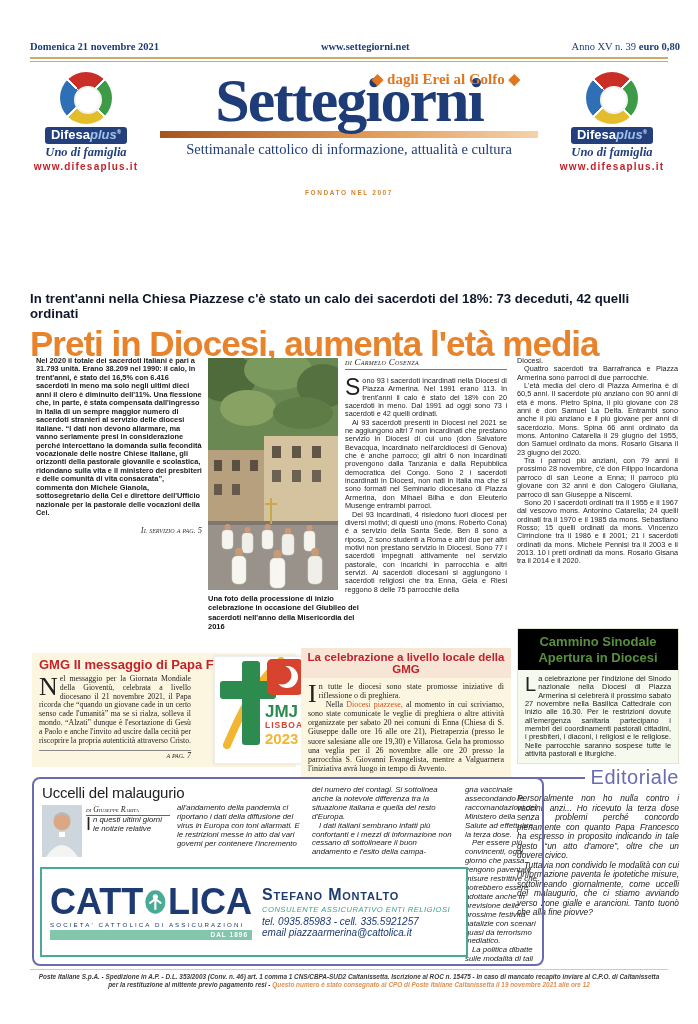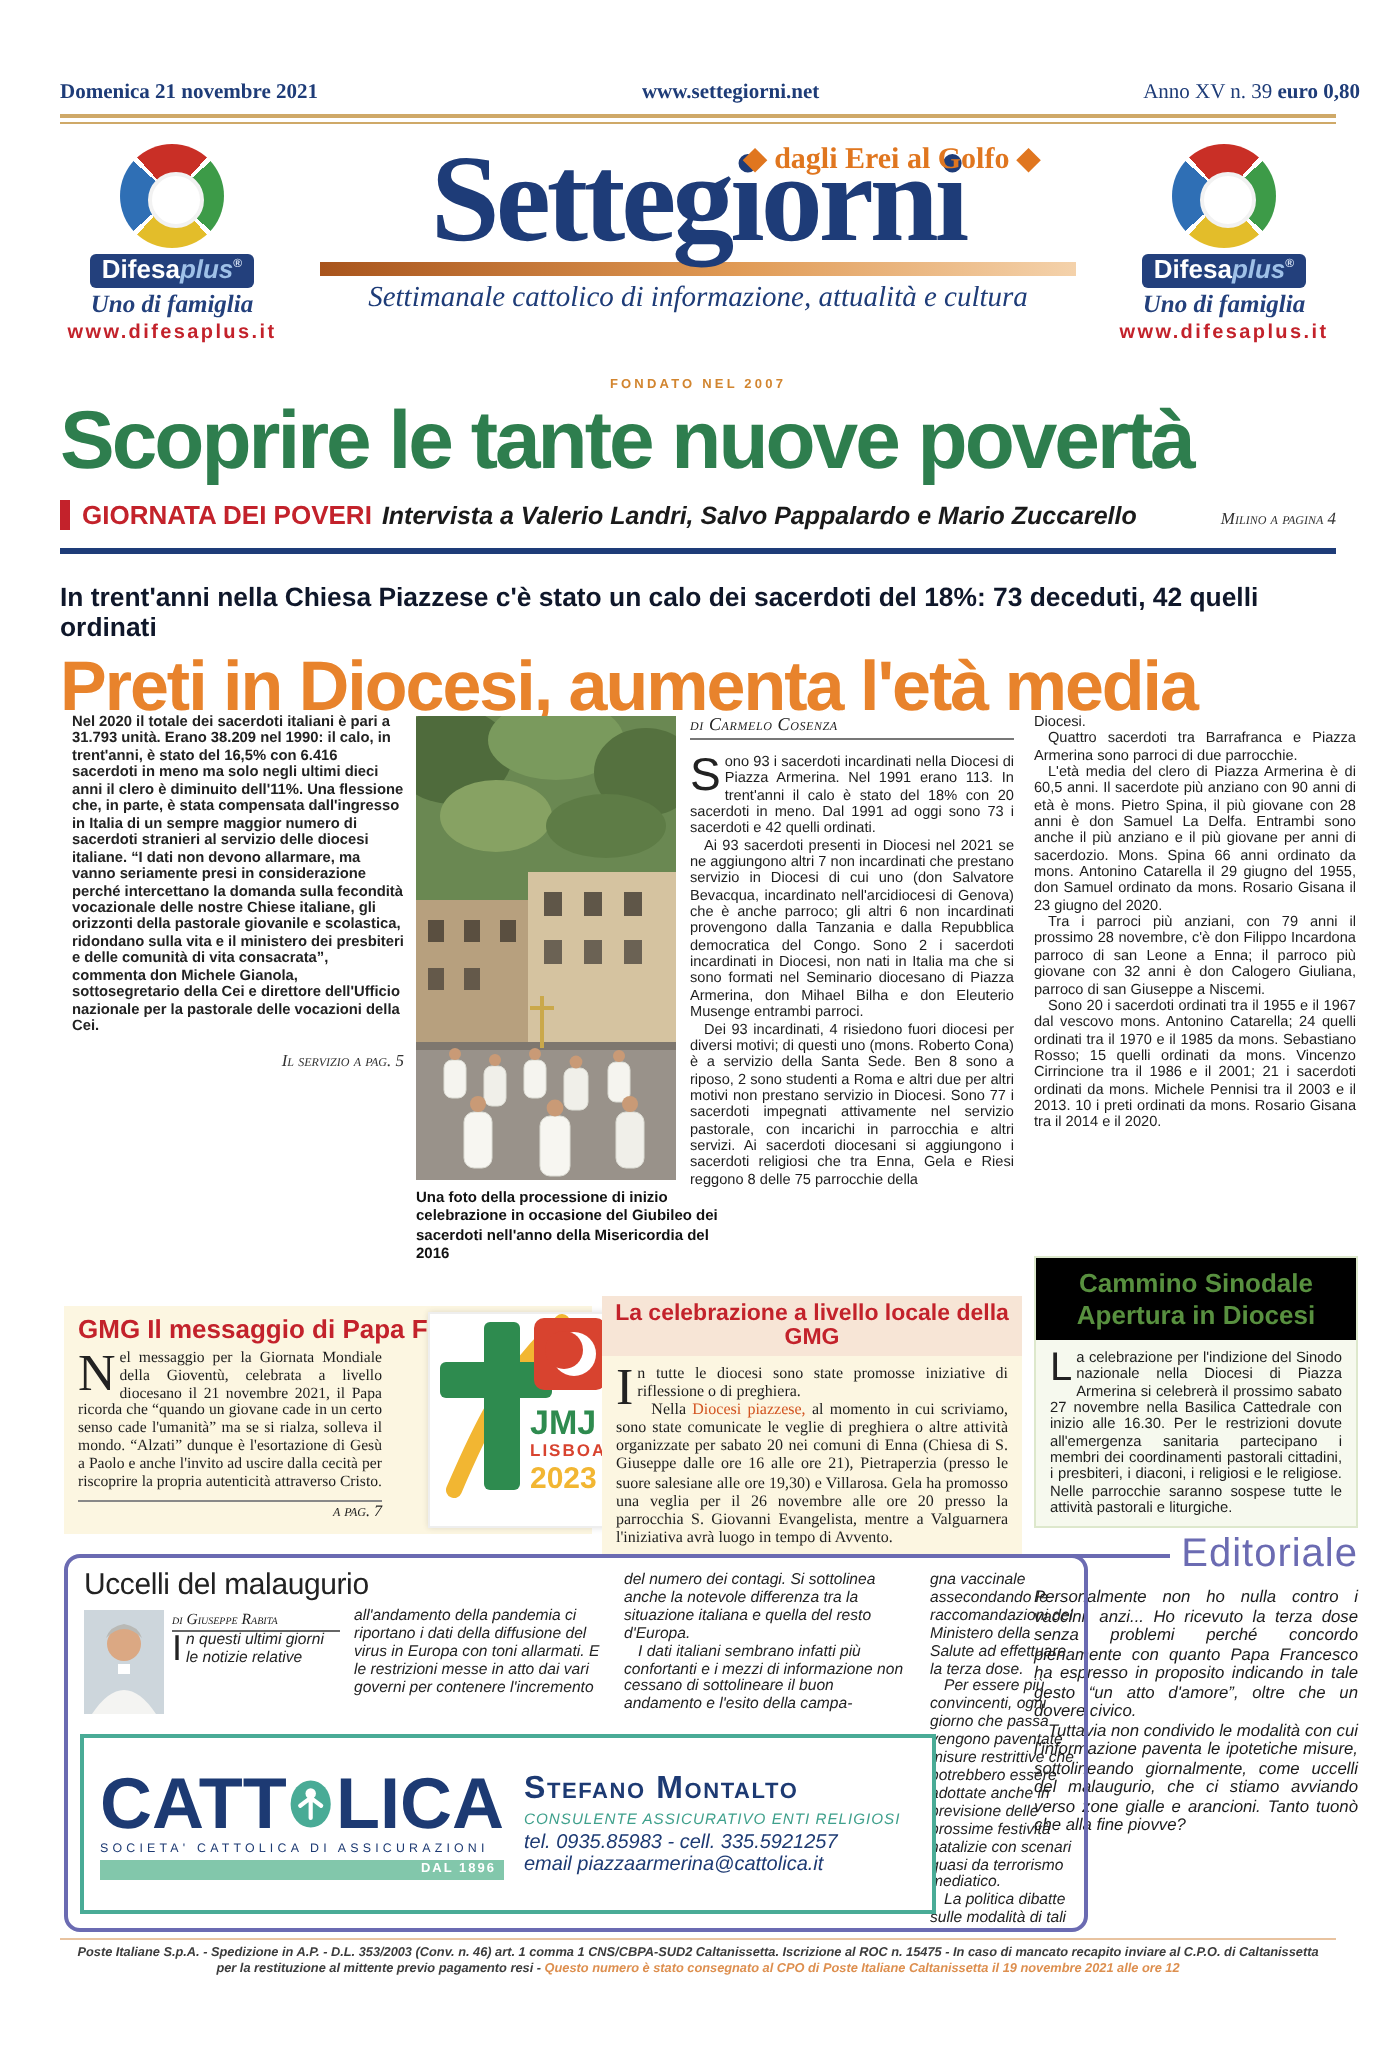--- a/index.html
+++ b/index.html
@@ -32,21 +32,21 @@
   .dp-script { font-family:"Liberation Serif", serif; font-style:italic; font-weight:bold;
     color:#23407c; font-size:12.5px; margin-top:1px; }
   .dp-url { color:#c3222b; font-weight:bold; font-size:10px; letter-spacing:1.2px; margin-top:1px; }
   .mast-center { flex:1; position:relative; padding:0 6px; }
   .mast-tagline { position:absolute; top:0; right:36px; color:#e0761f; font-family:"Liberation Serif", serif;
     font-weight:bold; font-size:15px; }
   .mast-title { text-align:center; font-family:"Liberation Serif", serif; font-weight:bold;
     color:#1e3c78; font-size:62px; line-height:60px; letter-spacing:-2px; }
   .mast-bar { height:7px; margin:1px 12px 3px;
     background:linear-gradient(to right, #a8541c, #e09a55 55%, #f4d2ab); }
-  .mast-sub { text-align:center; font-family:"Liberation Serif", serif; color:#1e3c78; font-size:14.5px;font-style:italic; }
+  .mast-sub { text-align:center; font-family:"Liberation Serif", serif; color:#1e3c78; font-size:14.5px; }
   .fondato { position:absolute; top:189px; left:0; width:100%; text-align:center;
     color:#d2852f; font-weight:bold; font-size:6.5px; letter-spacing:1.6px; }
   
   .lead { position:absolute; top:198px; left:30px; right:30px; }
   .lead h1 { color:#2e7e4e; font-size:41px; line-height:44px; letter-spacing:-1.5px; font-weight:bold; }
   .subrow { display:flex; align-items:baseline; margin-top:8px; }
   .subrow .tag { border-left:5px solid #c3222b; padding-left:6px; color:#c3222b;
     font-weight:bold; font-size:13px; }
   .subrow .sub { font-style:italic; font-weight:bold; font-size:12.5px; color:#1a1a1a; margin-left:5px; }
   .subrow .pgref { margin-left:auto; font-family:"Liberation Serif", serif; font-style:italic;
@@ -167,29 +167,20 @@
     </div>
     <div class="dp-logo">
       <div class="wheel"></div>
       <div class="dp-brand"><span>Difesa</span><i>plus</i><sup>®</sup></div>
       <div class="dp-script">Uno di famiglia</div>
       <div class="dp-url">www.difesaplus.it</div>
     </div>
   </div>
   <div class="fondato">FONDATO NEL 2007</div>
 
-  <div class="lead">
-    <h1>Scoprire le tante nuove povertà</h1>
-    <div class="subrow">
-      <span class="tag">GIORNATA DEI POVERI</span>
-      <span class="sub">Intervista a Valerio Landri, Salvo Pappalardo e Mario Zuccarello</span>
-      <span class="pgref">Milino a pagina 4</span>
-    </div>
-    <div class="navyrule"></div>
-  </div>
 
   <div class="second">
     <div class="kicker">In trent'anni nella Chiesa Piazzese c'è stato un calo dei sacerdoti del 18%: 73 deceduti, 42 quelli ordinati</div>
     <h2>Preti in Diocesi, aumenta l'età media</h2>
   </div>
 
   <div class="about-col">
     <div class="about-body">Nel 2020 il totale dei sacerdoti italiani è pari a 31.793 unità. Erano 38.209 nel 1990: il calo, in trent'anni, è stato del 16,5% con 6.416 sacerdoti in meno ma solo negli ultimi dieci anni il clero è diminuito dell'11%. Una flessione che, in parte, è stata compensata dall'ingresso in Italia di un sempre maggior numero di sacerdoti stranieri al servizio delle diocesi italiane. “I dati non devono allarmare, ma vanno seriamente presi in considerazione perché intercettano la domanda sulla fecondità vocazionale delle nostre Chiese italiane, gli orizzonti della pastorale giovanile e scolastica, ridondano sulla vita e il ministero dei presbiteri e delle comunità di vita consacrata”, commenta don Michele Gianola, sottosegretario della Cei e direttore dell'Ufficio nazionale per la pastorale delle vocazioni della Cei.</div>
     <div class="svcref">Il servizio a pag. 5</div>
   </div>

